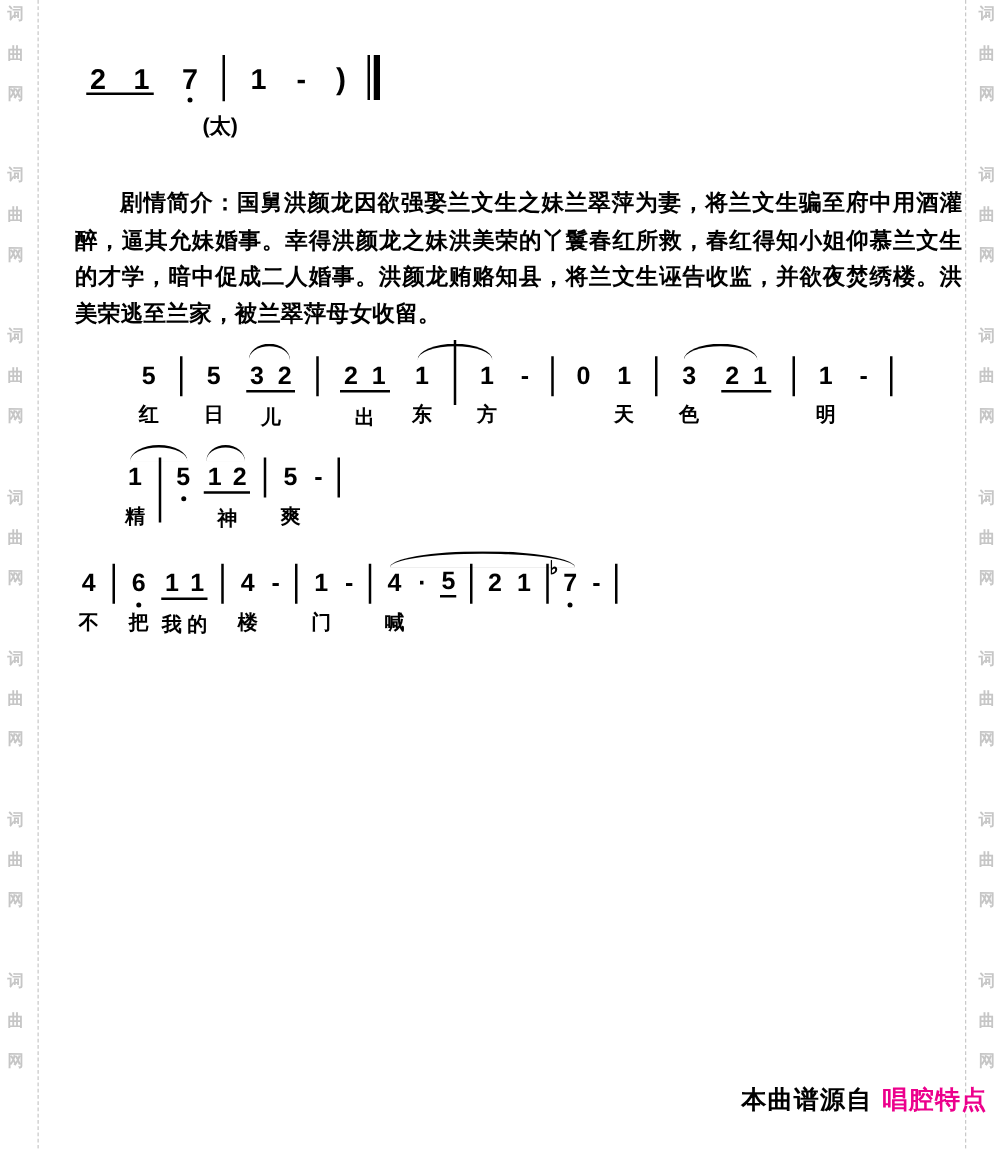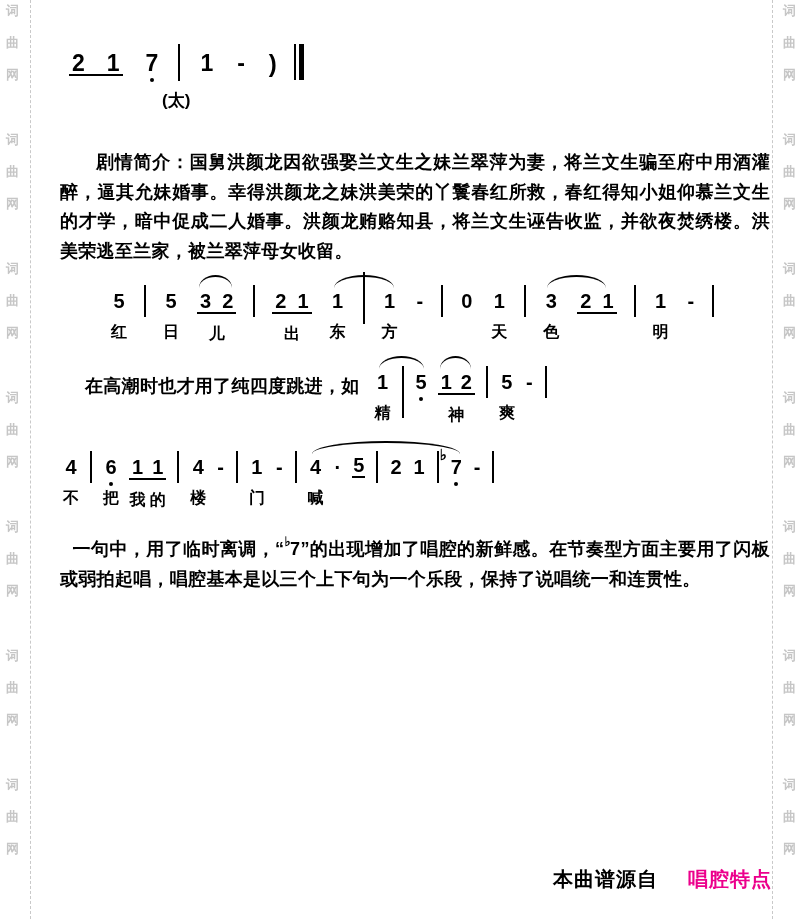--- a/index.html
+++ b/index.html
@@ -70,21 +70,21 @@
   .row-a{margin-top:8px;margin-left:25px;}
   .row-b{margin-top:12px;margin-left:-12px;}
   .mline.inline{margin:0 10px;}
   .inline .cell{margin:0 5px;}
   .inline .bar{margin:0 6px;margin-top:-3px;}
   .inline .grouprow-gap{gap:7px;}
 
   .p1{margin-top:36px;}
 
   
-  .credit{position:absolute;right:28px;bottom:26px;display:flex;gap:30px;
+  .credit{position:absolute;right:10px;bottom:26px;display:flex;gap:8px;
     font-size:20px;font-weight:bold;letter-spacing:1px;}
   .credit .brand{color:#ec008c;}
 </style>
 </head>
 <body>
 
 <div class="page">
 
   <div class="wm-col left">
       <div class="wm-group">
@@ -287,21 +287,20 @@
             <span class="note">-</span>
           </div>
         </div>
         <div class="bar"></div>
         <div class="slur" style="left: 97px; width: 33px;"></div>
         <div class="slur" style="left: 232px; width: 60px;"></div>
         <div class="slur" style="left: 445px; width: 59.25px;"></div>
       </div>
 
     <div class="inline-row row-a">
-      <span class="txt">在高潮时也才用了纯四度跳进，如</span>
       <div class="mline inline" id="m-line2">
           <div class="cell">
             <div class="noterow">
               <span class="note">1</span>
             </div>
             <div class="lyric">精</div>
           </div>
           <div class="bar tall"></div>
           <div class="cell">
             <div class="noterow">
@@ -416,21 +415,20 @@
           <div class="cell">
             <div class="noterow">
               <span class="note">-</span>
             </div>
           </div>
           <div class="bar"></div>
           <div class="slur" style="left: 254px; width: 147.75px;"></div>
         </div>
     </div>
 
-    <p class="para closing"><span>一句中，用了临时离调，“</span><span class="flat7"><i>♭</i><b>7</b></span><span>”的出现增加了唱腔的新鲜感。在节奏型方面主要用了闪板或弱拍起唱，唱腔基本是以三个上下句为一个乐段，保持了说唱统一和连贯性。</span></p>
 
   </div>
 
   <div class="credit">
     <span class="src">本曲谱源自</span>
     <span class="brand">唱腔特点</span>
   </div>
 
 </div>
 

